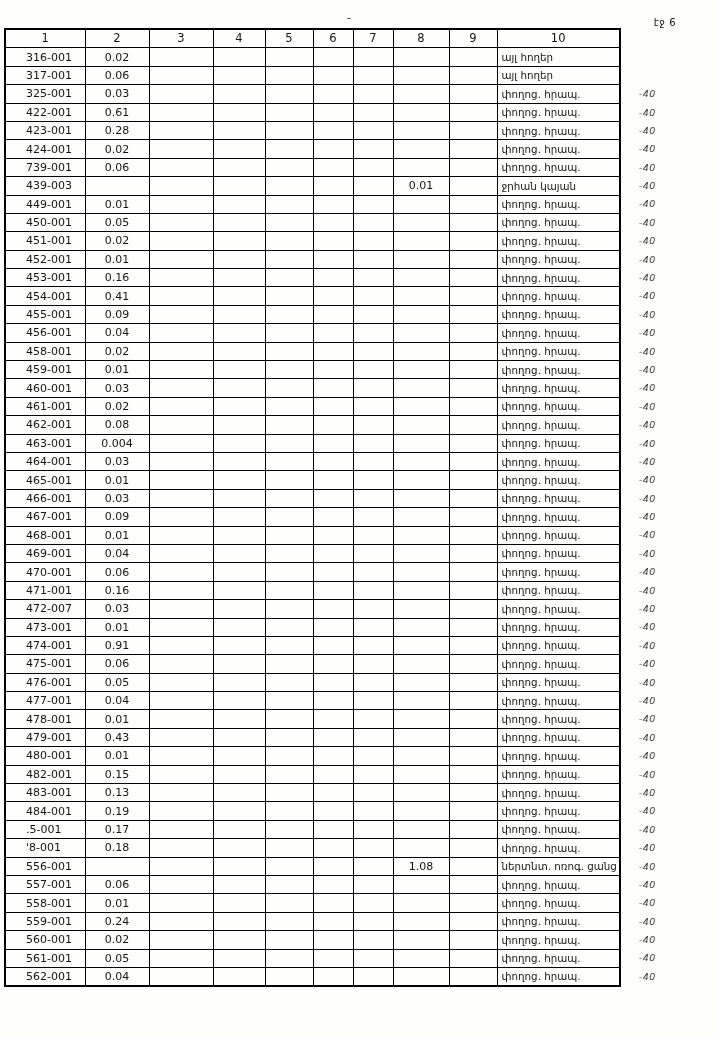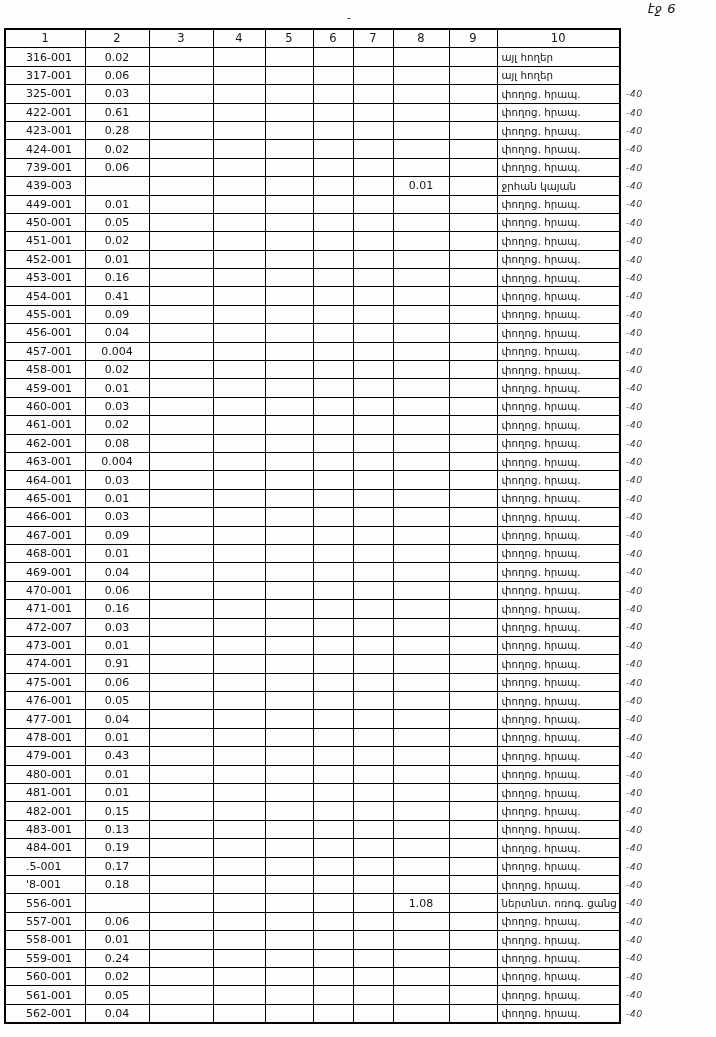--- a/index.html
+++ b/index.html
@@ -11,25 +11,24 @@
   }
   .page {
     position: relative;
     width: 716px;
     height: 1037px;
     background: #fefefd;
     overflow: hidden;
   }
   .page-label {
     position: absolute;
-    top: 1px;
+    top: 17px;
     right: 40px;
-    font-size: 13px;
+    font-size: 10px;
     letter-spacing: 0.5px;
-    font-style: italic;
   }
   .stray-mark {
     position: absolute;
     top: 11px;
     left: 347px;
     font-size: 11px;
     color: #222;
   }
   table.scan-table {
     position: absolute;
@@ -57,21 +56,21 @@
   .scan-table th.note-head, .scan-table td.note {
     border: none;
     background: transparent;
   }
   .scan-table td.c1 { text-align: left; padding-left: 20px; font-size: 11px; }
   .scan-table td.c2, .scan-table td.c8 { text-align: center; }
   .scan-table td.c10 { text-align: left; padding-left: 4px; font-size: 10.3px; margin-left: 32px; }
   .scan-table td.note {
     font-size: 9.5px;
     color: #3d3d3d;
-    padding-left: 5px;
+    padding-left: 18px;
     font-style: italic;
     letter-spacing: 0.5px;
   }
   
   col.w1  { width: 80px; }
   col.w2  { width: 64px; }
   col.w3  { width: 64px; }
   col.w4  { width: 52px; }
   col.w5  { width: 48px; }
   col.w6  { width: 40px; }
@@ -320,33 +319,20 @@
           <td class="c4"></td>
           <td class="c5"></td>
           <td class="c6"></td>
           <td class="c7"></td>
           <td class="c8"></td>
           <td class="c9"></td>
           <td class="c10">փողոց. հրապ.</td>
           <td class="note">-40</td>
         </tr>
         <tr>
-          <td class="c1">457-001</td>
-          <td class="c2">0.004</td>
-          <td class="c3"></td>
-          <td class="c4"></td>
-          <td class="c5"></td>
-          <td class="c6"></td>
-          <td class="c7"></td>
-          <td class="c8"></td>
-          <td class="c9"></td>
-          <td class="c10">փողոց. հրապ.</td>
-          <td class="note">-40</td>
-        </tr>
-        <tr>
           <td class="c1">458-001</td>
           <td class="c2">0.02</td>
           <td class="c3"></td>
           <td class="c4"></td>
           <td class="c5"></td>
           <td class="c6"></td>
           <td class="c7"></td>
           <td class="c8"></td>
           <td class="c9"></td>
           <td class="c10">փողոց. հրապ.</td>
@@ -620,33 +606,20 @@
           <td class="c5"></td>
           <td class="c6"></td>
           <td class="c7"></td>
           <td class="c8"></td>
           <td class="c9"></td>
           <td class="c10">փողոց. հրապ.</td>
           <td class="note">-40</td>
         </tr>
         <tr>
           <td class="c1">480-001</td>
-          <td class="c2">0.01</td>
-          <td class="c3"></td>
-          <td class="c4"></td>
-          <td class="c5"></td>
-          <td class="c6"></td>
-          <td class="c7"></td>
-          <td class="c8"></td>
-          <td class="c9"></td>
-          <td class="c10">փողոց. հրապ.</td>
-          <td class="note">-40</td>
-        </tr>
-        <tr>
-          <td class="c1">481-001</td>
           <td class="c2">0.01</td>
           <td class="c3"></td>
           <td class="c4"></td>
           <td class="c5"></td>
           <td class="c6"></td>
           <td class="c7"></td>
           <td class="c8"></td>
           <td class="c9"></td>
           <td class="c10">փողոց. հրապ.</td>
           <td class="note">-40</td>

